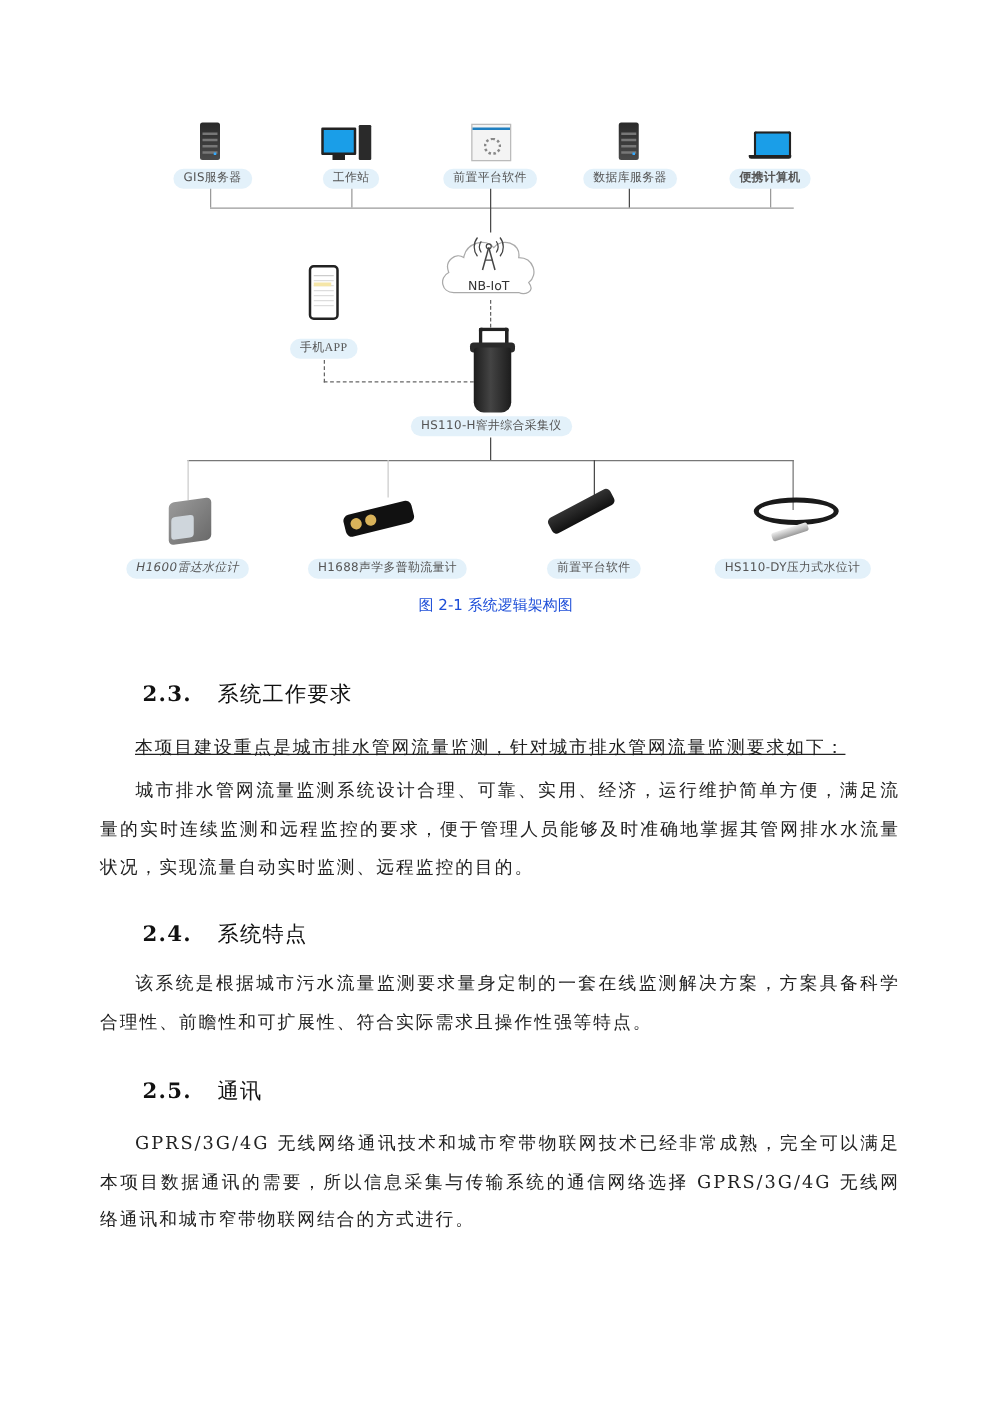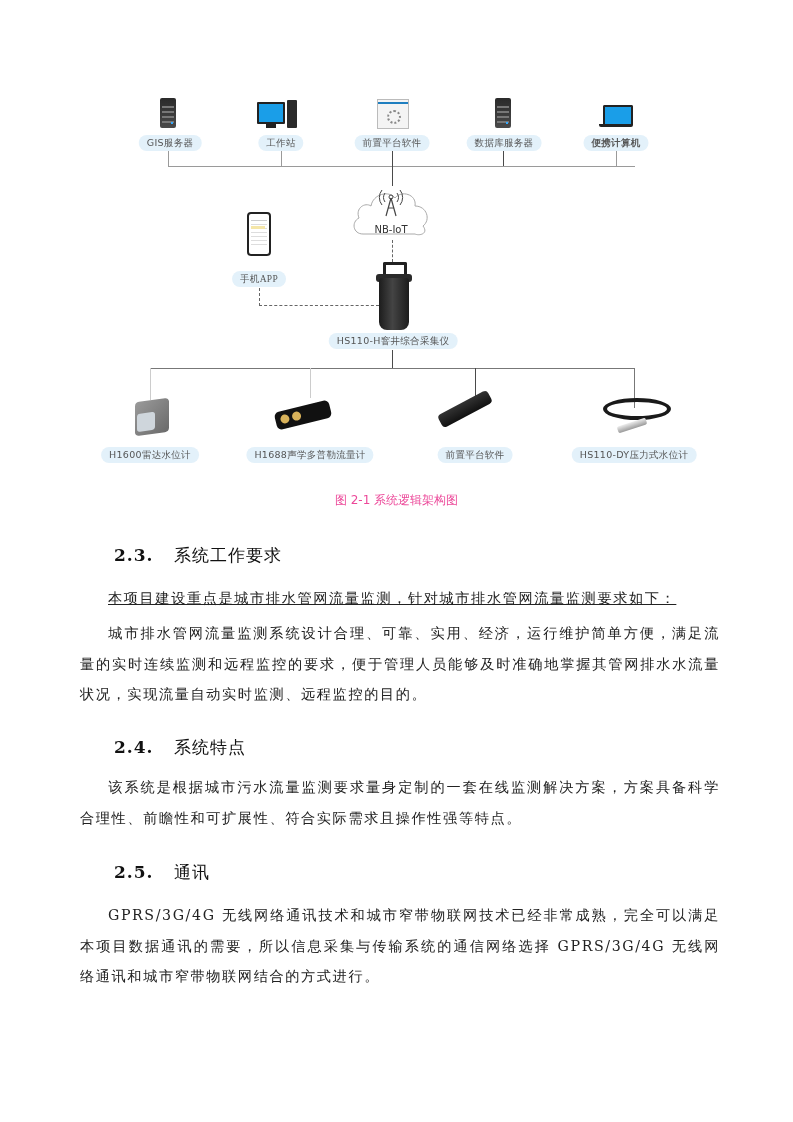--- a/index.html
+++ b/index.html
@@ -61,22 +61,22 @@
   .doppler { width: 56px; height: 18px; background: #111; border-radius: 5px; transform: rotate(-14deg); }
   .doppler .eye { position: absolute; top: 4px; width: 9px; height: 9px; border-radius: 50%; background: #d8b25a; }
 
   
   .wq { width: 56px; height: 14px; background: linear-gradient(#333, #111); border-radius: 4px; transform: rotate(-28deg); }
 
   
   .coil { width: 60px; height: 14px; border: 4px solid #1a1a1a; border-radius: 50%; }
   .probe { width: 30px; height: 7px; background: linear-gradient(#eee, #999); border-radius: 2px; transform: rotate(-18deg); }
 
-  .caption { position: absolute; top: 492px; left: 0; width: 793px; text-align: center;
-             font-family: "DejaVu Sans", "Liberation Sans", sans-serif; font-size: 12px; color: #ec4899; }
+  .caption { position: absolute; top: 476px; left: 0; width: 793px; text-align: center;
+             font-family: "DejaVu Sans", "Liberation Sans", sans-serif; font-size: 12px; color: #1d4ed8; }
 
   .heading { position: absolute; left: 114px; font-size: 17px; color: #111; letter-spacing: 1px; }
   .heading .num { display: inline-block; width: 60px; font-weight: bold; }
   .para { position: absolute; left: 80px; width: 640px; font-size: 14.2px; line-height: 30.5px;
           letter-spacing: 1.6px; color: #222; text-align: justify; }
   .para .indent { display: inline-block; width: 28px; }
 </style>
 </head>
 <body>
 
@@ -150,21 +150,21 @@
   <div class="icon doppler" style="left:262px; top:406px;">
     <span class="eye" style="left:5px;"></span>
     <span class="eye" style="left:17px;"></span>
   </div>
   <div class="icon wq" style="left:424px; top:402px;"></div>
   <div class="icon" style="left:590px; top:398px; width:66px; height:40px;">
     <div class="coil" style="position:absolute; left:0; top:0;"></div>
     <div class="probe" style="position:absolute; left:14px; top:24px;"></div>
   </div>
 
-  <div class="pill" style="left:137px; top:447px;">H1600雷达水位计</div>
+  <div class="pill" style="left:137px; top:447px;font-style:italic;">H1600雷达水位计</div>
   <div class="pill" style="left:297px; top:447px;">H1688声学多普勒流量计</div>
   <div class="pill" style="left:462px; top:447px;">前置平台软件</div>
   <div class="pill" style="left:621px; top:447px;">HS110-DY压力式水位计</div>
 </div>
 
 <div class="caption">图 2-1 系统逻辑架构图</div>
 
 <div class="heading" style="top:544px;">
   <span class="num">2.3.</span><span>系统工作要求</span>
 </div>

